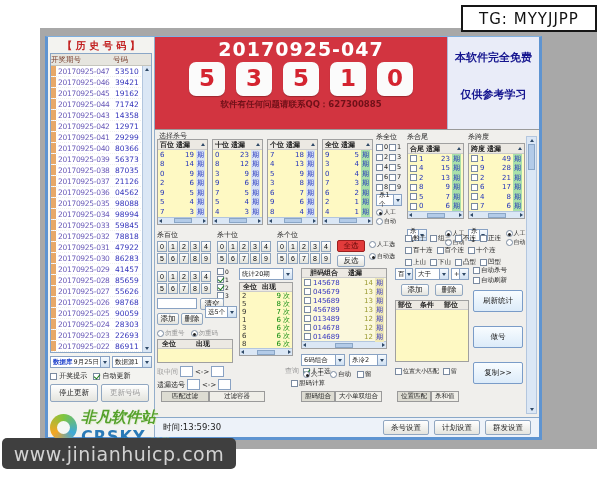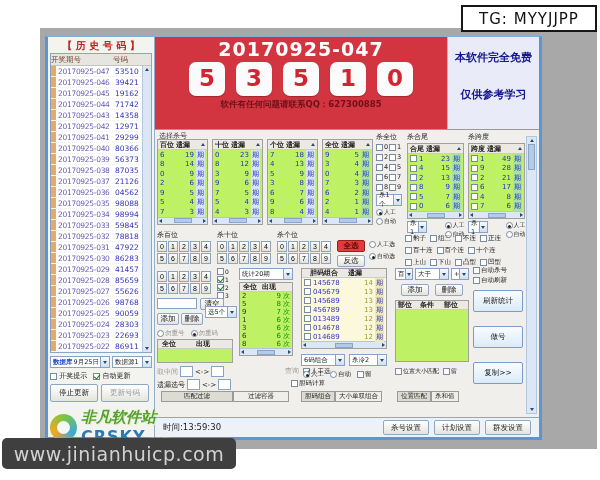--- a/index.html
+++ b/index.html
@@ -32,59 +32,59 @@
 
 .dd{display:inline-flex;align-items:center;border:1px solid #89a2c3;background:#fff;height:12px;font-size:6.5px;padding-left:2px}
 .dd .ddarw{width:9px;align-self:stretch;background:linear-gradient(#f6fafe,#cfe0f2);border-left:1px solid #89a2c3;margin-left:auto;display:flex;align-items:center;justify-content:center}
 .tri-d{width:0;height:0;border-left:2.5px solid transparent;border-right:2.5px solid transparent;border-top:3px solid #2f4a68}
 .tri-u{width:0;height:0;border-left:2.5px solid transparent;border-right:2.5px solid transparent;border-bottom:3px solid #2f4a68}
 .tri-l{width:0;height:0;border-top:2.5px solid transparent;border-bottom:2.5px solid transparent;border-right:3px solid #2f4a68}
 .tri-r{width:0;height:0;border-top:2.5px solid transparent;border-bottom:2.5px solid transparent;border-left:3px solid #2f4a68}
 .btn{background:linear-gradient(#ffffff,#e4e4de);border:1px solid #91a7c1;border-radius:2px;font-size:7.5px;display:inline-flex;align-items:center;justify-content:center;color:#222;font-family:inherit}
 .btn.dis{color:#9a9a9a}
 .btn.big{background:linear-gradient(#f8fcff,#dcebf9);border-color:#7a9cc8;font-size:7.5px}
-.btn.red{background:#e23b3b;border-color:#9c1f1f;color:#5c0707;font-weight:bold}
+.btn.red{background:#e23b3b;border-color:#9c1f1f;color:#5c0707;font-weight:normal}
 .cb{display:inline-block;width:7px;height:7px;border:1px solid #7a8aa0;background:#fff;vertical-align:middle;position:relative;flex:0 0 7px}
 .cb.checked::after{content:"";position:absolute;left:1px;top:-1px;width:3px;height:5px;border:solid #1b7a1b;border-width:0 1.5px 1.5px 0;transform:rotate(40deg)}
 .rb{display:inline-block;width:7px;height:7px;border:1px solid #7a8aa0;border-radius:50%;background:#fff;vertical-align:middle;position:relative;flex:0 0 7px}
 .rb.checked::after{content:"";position:absolute;left:1.5px;top:1.5px;width:3px;height:3px;border-radius:50%;background:#222}
 .gray{color:#9a9a9a}
 
 .main{flex:1;display:flex;flex-direction:column;min-width:0}
 .toprow{display:flex;height:92px;flex:0 0 92px}
 .banner{flex:1;background:#d23440;color:#fff;text-align:center;padding-top:1px}
 .issue{font-size:19px;font-weight:bold;letter-spacing:1px}
 .digits{display:flex;justify-content:center;gap:11px;margin:2px 0 3px}
 .digit{width:36px;height:34px;background:#fbfbfb;border-radius:7px;color:#d42430;font-size:23px;font-weight:bold;line-height:33px;box-shadow:0 1px 1px rgba(0,0,0,.25)}
 .contact{color:#701018;font-size:8.5px;font-weight:bold}
 .notice{width:92px;flex:0 0 92px;background:#e9ecf8;border-left:1px solid #b0b8d8;color:#15158f;font-weight:bold;font-size:11px;text-align:center;padding-top:13px}
 .notice div{margin-bottom:22px;white-space:nowrap}
 .controls{flex:1;position:relative;background:#f0efec;border-top:1px solid #9a9a9a;font-size:7px;overflow:hidden}
 .seckill{position:absolute;left:4px;top:1px;font-size:7px;color:#333}
 
 .lgroup{position:absolute}
 .glabel{font-size:7px;margin-bottom:1px;color:#222}
-.listbox{border:1px solid #a0a0a0;background:#bef264}
+.listbox{border:1px solid #a0a0a0;background:#fef9c3}
 .lhead{display:flex;background:#ece9e3;border-bottom:1px solid #cscsc;border-bottom:1px solid #ccc;height:10px;font-weight:bold;align-items:center;padding:0 2px;gap:2px}
 .lhead .up{margin-left:auto}
 .lrow{display:flex;height:9.5px;align-items:center;color:#2233bb;padding:0 2px;gap:2px}
 .lrow .m{margin-left:auto}
 .qi{background:#d9e3f5;color:#2233bb;padding:0 1px;min-width:8px;text-align:center}
 .green .qi{background:#a9e0a9}
 .hsb{height:7px;background:#dbe7f5;border-top:1px solid #b3c6de;display:flex;align-items:center;justify-content:space-between;padding:0 1px}
 .hsb .thumb{width:18px;height:5px;background:#b3cbe8;border:1px solid #8aa6c6}
 .vsbar{position:absolute;width:11px;background:#dbe7f5;border:1px solid #b3c6de;display:flex;flex-direction:column;align-items:center;justify-content:space-between;padding:2px 0}
 .vsbar .thumb{width:7px;height:26px;background:#b3cbe8;border:1px solid #8aa6c6;margin-top:2px;margin-bottom:auto}
 
 .kgrid{position:absolute}
 .krow{display:flex;gap:1px;margin-top:1px}
 .kbtn{width:10px;height:11px;background:linear-gradient(#fff,#e2e2da);border:1px solid #8ea4be;font-size:7px;display:flex;align-items:center;justify-content:center}
 .patrow{display:flex;gap:4px;margin-bottom:3px;align-items:center}
 .pat{display:inline-flex;gap:1px;align-items:center;font-size:6.5px;white-space:nowrap}
-.footrow{display:flex;gap:18px;margin-top:2px;align-items:flex-start}
+.footrow{display:flex;gap:18px;margin-top:10px;align-items:flex-start}
 .rstack div{display:flex;gap:1px;align-items:center;font-size:6px;white-space:nowrap}
 .minihead{display:flex;height:9px;background:#ece9e3;border-bottom:1px solid #ccc;font-weight:bold;align-items:center}
 .tab{display:inline-flex;align-items:center;justify-content:center;height:11px;border:1px solid #9a9a9a;background:#efeee8;font-size:6.5px;padding:0 3px}
 .tab.on{background:#dddcd2}
 .field{background:#fff;border:1px solid #89a2c3;height:11px;display:inline-block}
 .statusbar{height:20px;flex:0 0 20px;background:#edf2f9;border-top:1px solid #8aa8c8;display:flex;align-items:center;padding:0 8px;font-size:8.5px;gap:5px}
 .statusbar .sp{flex:1}
 .statusbar .btn{width:46px;height:15px}
 
 .logo{position:absolute;left:50px;top:408px;z-index:30;display:flex;align-items:center;gap:4px}
@@ -929,21 +929,21 @@
           <span>&lt;-&gt;</span>
           <span class="field" style="width:13px"></span>
         </div>
         <div style="position:absolute;left:2px;top:249px;display:flex;gap:2px;align-items:center">
           <span>遗漏选号</span>
           <span class="field" style="width:13px"></span>
           <span>&lt;-&gt;</span>
           <span class="field" style="width:13px"></span>
         </div>
         <div style="position:absolute;left:6px;top:261px;display:flex">
-          <span class="tab on" style="width:72px">匹配过滤</span>
+          <span class="tab on" style="width:48px">匹配过滤</span>
           <span class="tab" style="width:56px">过滤容器</span>
         </div>
         <div style="position:absolute;left:130px;top:236px;display:flex;gap:4px;align-items:center">
           <span class="gray">查询</span>
           <label class="pat">
               <span class="cb checked"></span>
               <span>人工选</span>
             </label>
         </div>
         <label class="pat" style="position:absolute;left:136px;top:249px">

